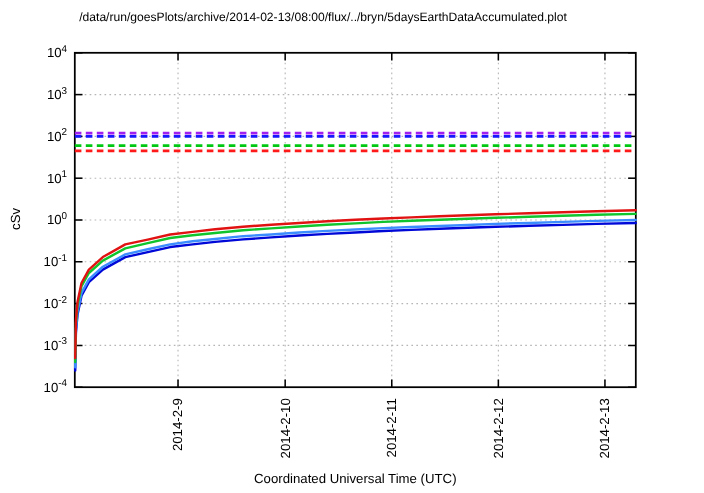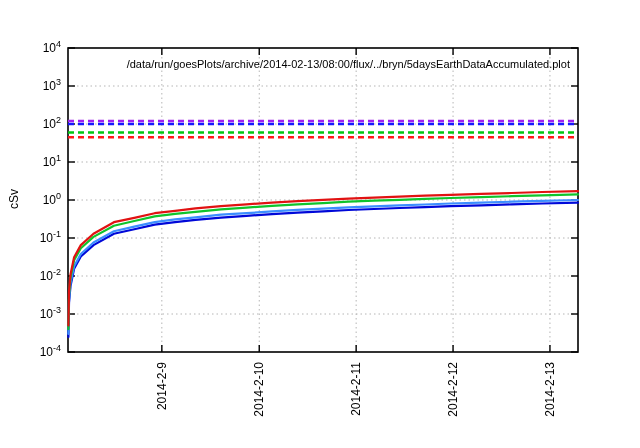--- a/index.html
+++ b/index.html
@@ -1,18 +1,18 @@
 <!DOCTYPE html>
 <html><head>
 <meta charset="utf-8">
 <style>
   html,body{margin:0;padding:0;background:#ffffff;}
   body{width:640px;height:448px;overflow:hidden;font-family:"Liberation Sans",sans-serif;color:#000;}
   .figure{position:relative;width:640px;height:448px;background:#fff;}
-  .title{position:absolute;left:60px;top:10px;width:510px;text-align:right;font-size:11px;white-space:nowrap;margin-top:48px;}
+  .title{position:absolute;left:72px;top:10px;width:510px;text-align:left;font-size:11px;white-space:nowrap;}
   .ylab{position:absolute;left:-6px;top:192px;width:40px;height:14px;font-size:12px;text-align:center;transform:rotate(-90deg);}
   .xlab{position:absolute;left:68px;top:428px;width:510px;text-align:center;font-size:12px;}
   svg{position:absolute;left:0;top:0;}
   text{font-family:"Liberation Sans",sans-serif;}
 </style>
 </head>
 <body>
 
 <div class="figure">
   <svg id="plot" width="640" height="448" viewBox="0 0 640 448">
@@ -75,13 +75,14 @@
       <line x1="68" x2="578" y1="124" y2="124" stroke="#1616ff" stroke-width="2.4" stroke-dasharray="6,4"></line>
       <line x1="68" x2="578" y1="132.43025248542153" y2="132.43025248542153" stroke="#00c812" stroke-width="2.4" stroke-dasharray="6,4"></line>
       <line x1="68" x2="578" y1="137.17792447653693" y2="137.17792447653693" stroke="#ff1a1a" stroke-width="2.4" stroke-dasharray="6,4"></line>
       <polyline points="68.4,336.9 69.0,302.6 70.5,285.9 74.1,268.8 80.8,256.5 93.5,245.1 113.9,233.7 134.3,229.2 154.7,224.6 175.1,222.2 195.5,219.9 221.0,217.6 246.5,215.8 272.0,214.1 297.5,212.6 323.0,211.3 348.5,210.0 374.0,209.0 399.5,208.0 425.0,207.1 450.5,206.2 481.1,205.3 511.7,204.4 542.3,203.5 578.0,202.7" fill="none" stroke="#0008d8" stroke-width="2.2" stroke-linejoin="round" stroke-linecap="round"></polyline>
       <polyline points="68.4,333.9 69.0,299.6 70.5,283.1 74.1,266.3 80.8,254.0 93.5,242.5 113.9,231.3 134.3,226.6 154.7,222.2 175.1,219.3 195.5,217.3 221.0,214.7 246.5,213.2 272.0,211.4 297.5,209.9 323.0,208.7 348.5,207.4 374.0,206.4 399.5,205.4 425.0,204.5 450.5,203.5 481.1,202.7 511.7,201.7 542.3,200.8 578.0,200.0" fill="none" stroke="#3b8dff" stroke-width="2.2" stroke-linejoin="round" stroke-linecap="round"></polyline>
       <polyline points="68.4,329.1 69.0,294.3 70.5,277.6 74.1,260.2 80.8,248.2 93.5,236.9 113.9,225.8 134.3,221.0 154.7,216.4 175.1,213.9 195.5,211.8 221.0,209.3 246.5,207.6 272.0,205.9 297.5,204.3 323.0,203.1 348.5,201.7 374.0,200.7 399.5,199.8 425.0,198.9 450.5,198.0 481.1,197.1 511.7,196.2 542.3,195.3 578.0,194.4" fill="none" stroke="#0fc42c" stroke-width="2.2" stroke-linejoin="round" stroke-linecap="round"></polyline>
       <polyline points="68.4,325.4 69.0,291.1 70.5,274.4 74.1,257.3 80.8,245.1 93.5,233.7 113.9,222.2 134.3,217.8 154.7,213.2 175.1,210.8 195.5,208.4 221.0,206.1 246.5,204.3 272.0,202.7 297.5,201.2 323.0,199.8 348.5,198.6 374.0,197.6 399.5,196.6 425.0,195.7 450.5,194.8 481.1,193.9 511.7,193.0 542.3,192.0 578.0,191.2" fill="none" stroke="#e11212" stroke-width="2.2" stroke-linejoin="round" stroke-linecap="round"></polyline>
     </svg>
   <div class="title">/data/run/goesPlots/archive/2014-02-13/08:00/flux/../bryn/5daysEarthDataAccumulated.plot</div>
   <div class="ylab">cSv</div>
+  <div class="xlab">Coordinated Universal Time (UTC)</div>
 </div>
 
 </body></html>

